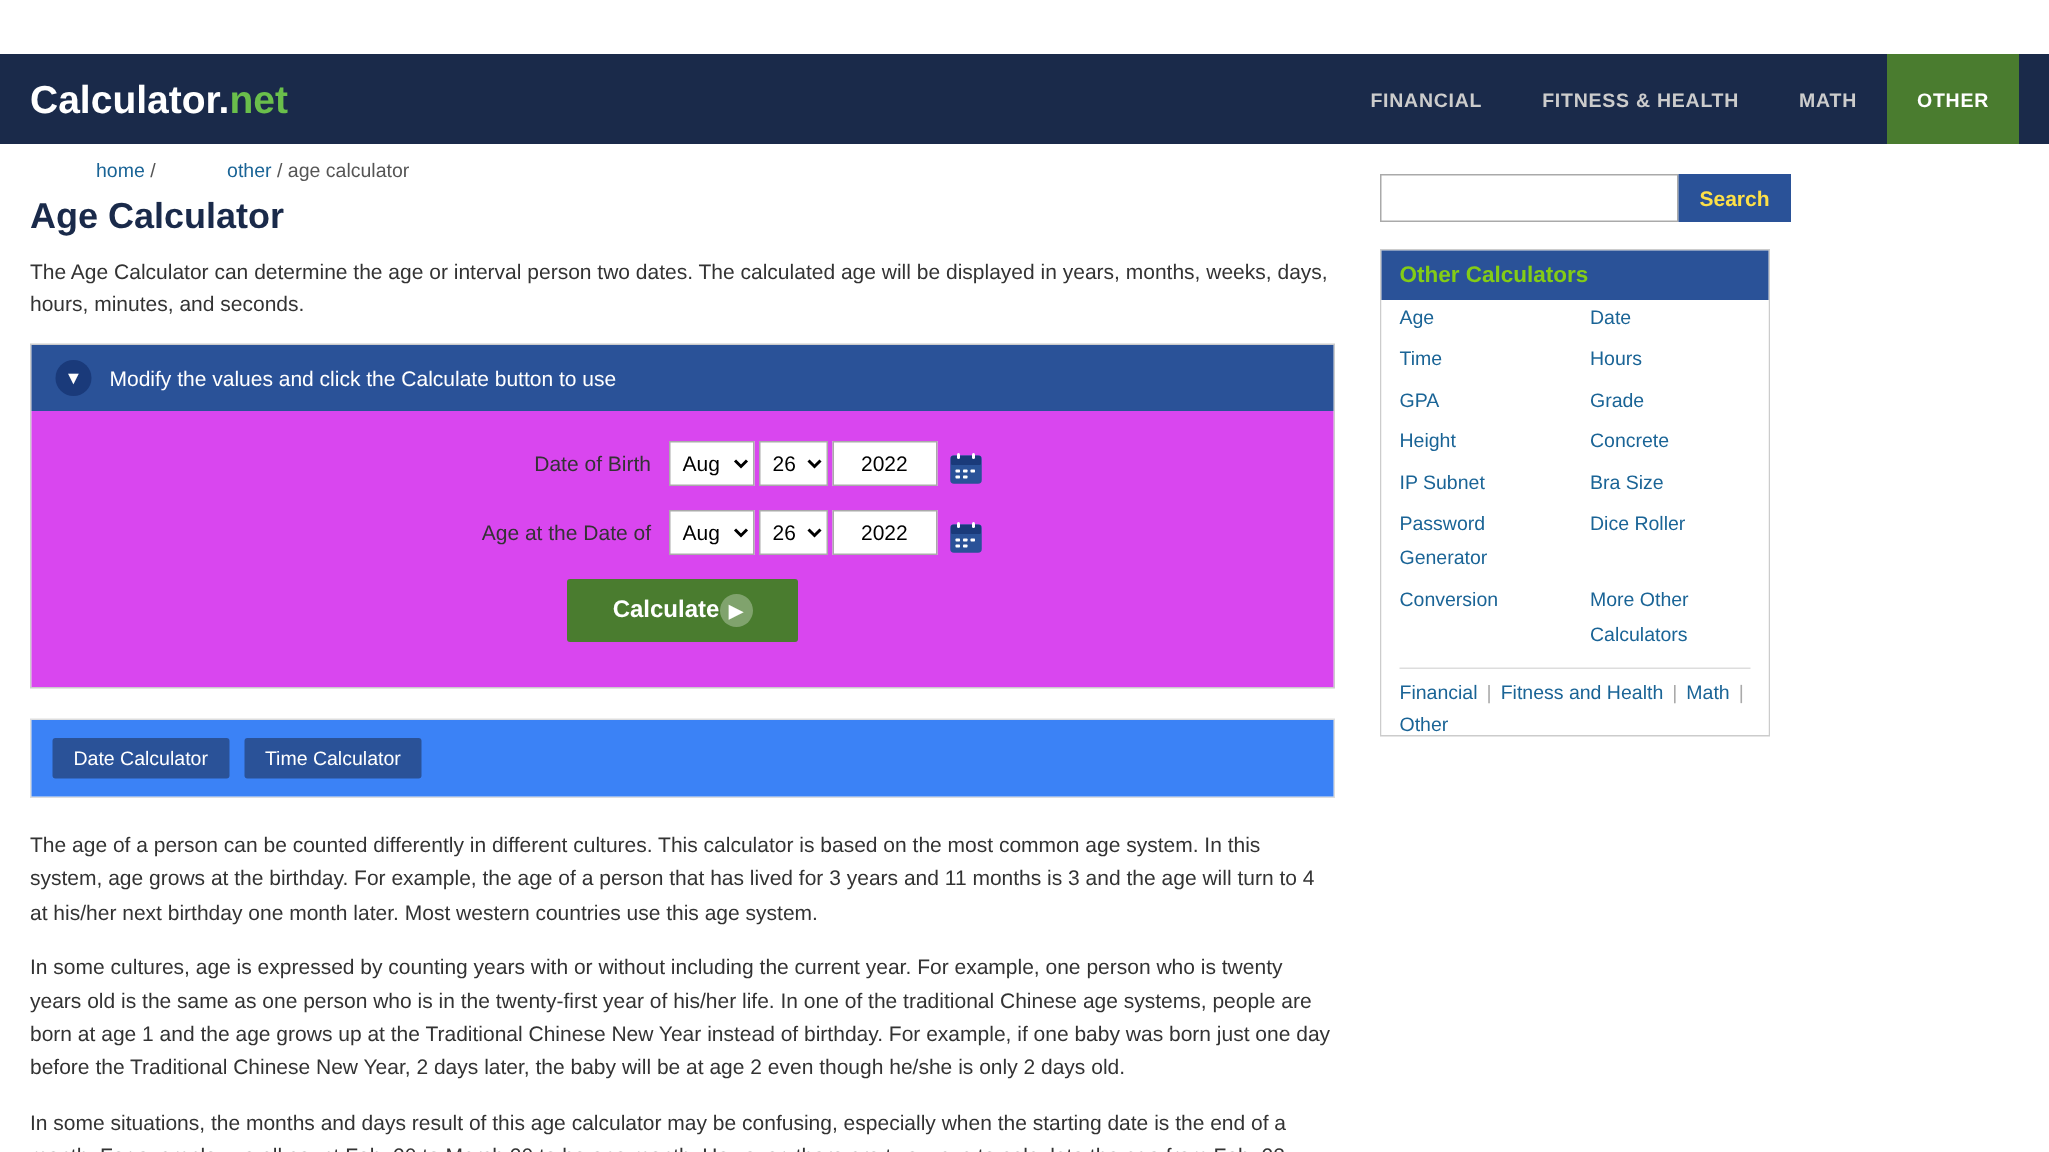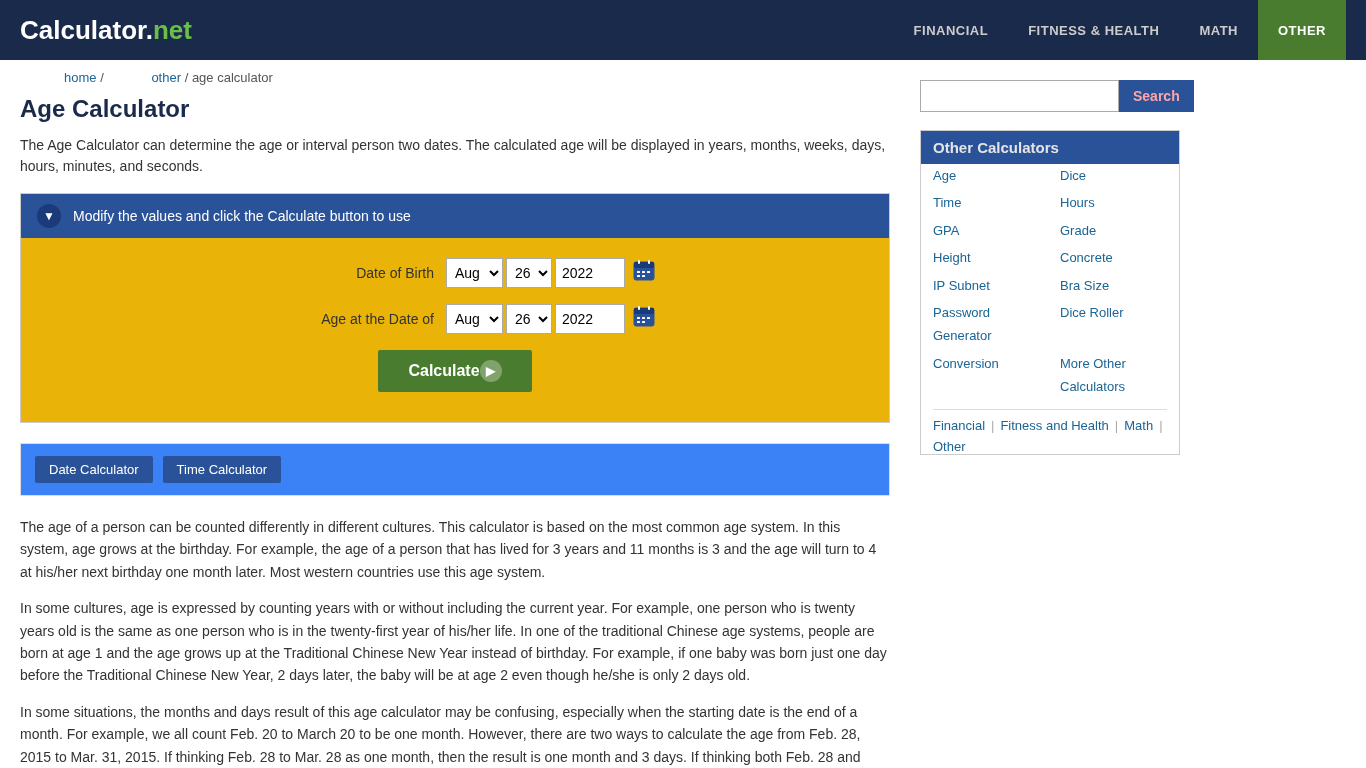--- a/index.html
+++ b/index.html
@@ -6,20 +6,21 @@
     body { font-family: Arial, sans-serif; font-size: 14px; color: #333; background: #fff; }
 
     
     #header {
       background: #1a2a4a;
       padding: 0 20px;
       display: flex;
       align-items: center;
       justify-content: space-between;
       height: 60px;
+      margin-top: 36px;
     }
     #logo {
       color: #fff;
       font-size: 26px;
       font-weight: bold;
       text-decoration: none;
     }
     #nav { display: flex; align-items: center; height: 100%; }
     .nav-item {
       color: #ccc;
@@ -85,47 +86,47 @@
       background: #1a3a7a;
       border-radius: 50%;
       display: inline-flex;
       align-items: center;
       justify-content: center;
       margin-right: 12px;
       color: #fff;
       font-size: 12px;
     }
     .calc-body {
-      background: #eab308;
+      background: #d946ef;
       padding: 20px 30px 30px;
     }
     .form-row {
       display: flex;
       align-items: center;
       margin-bottom: 16px;
       justify-content: center;
     }
     .form-label {
       width: 180px;
       text-align: right;
       margin-right: 12px;
       font-size: 14px;
       color: #333;
     }
-    .date-inputs { display: flex; align-items: flex-start; gap: 3px; }
+    .date-inputs { display: flex; align-items: flex-end; gap: 3px; }
     .date-inputs select {
       padding: 4px 4px;
       border: 1px solid #aaa;
       font-size: 14px;
       height: 30px;
       background: #fff;
     }
     .date-inputs input[type="text"] {
       width: 70px;
-      padding: 4px 6px;
+      padding: 4px 18px;
       border: 1px solid #aaa;
       font-size: 14px;
       height: 30px;
     }
     .calendar-icon {
       display: inline-flex;
       align-items: center;
       justify-content: center;
       cursor: pointer;
       margin-left: 4px;
@@ -202,35 +203,35 @@
     }
     .search-input {
       flex: 1;
       padding: 6px 8px;
       border: 1px solid #aaa;
       font-size: 14px;
       height: 32px;
     }
     .search-btn {
       background: #2a5298;
-      color: #fca5a5;
+      color: #fde047;
       border: none;
       padding: 6px 14px;
       height: 32px;
       font-size: 14px;
       cursor: pointer;
       font-weight: bold;
     }
 
     .other-calc-box {
       border: 1px solid #ccc;
     }
     .other-calc-header {
       background: #2a5298;
-      color: #e5e5e5;
+      color: #84cc16;
       padding: 8px 12px;
       font-size: 15px;
       font-weight: bold;
     }
     .other-calc-body {
       padding: 0 12px;
       background: #fff;
     }
     .other-calc-grid {
       display: grid;
@@ -392,21 +393,21 @@
     <div class="search-box">
       <input type="text" class="search-input" placeholder="" style="">
       <button class="search-btn">Search</button>
     </div>
 
     <div class="other-calc-box">
       <div class="other-calc-header">Other Calculators</div>
       <div class="other-calc-body">
         <div class="other-calc-grid">
           <a class="other-calc-link">Age</a>
-          <a class="other-calc-link">Dice</a>
+          <a class="other-calc-link">Date</a>
           <a class="other-calc-link">Time</a>
           <a class="other-calc-link">Hours</a>
           <a class="other-calc-link">GPA</a>
           <a class="other-calc-link">Grade</a>
           <a class="other-calc-link">Height</a>
           <a class="other-calc-link">Concrete</a>
           <a class="other-calc-link">IP Subnet</a>
           <a class="other-calc-link">Bra Size</a>
           <a class="other-calc-link">Password Generator</a>
           <a class="other-calc-link">Dice Roller</a>

